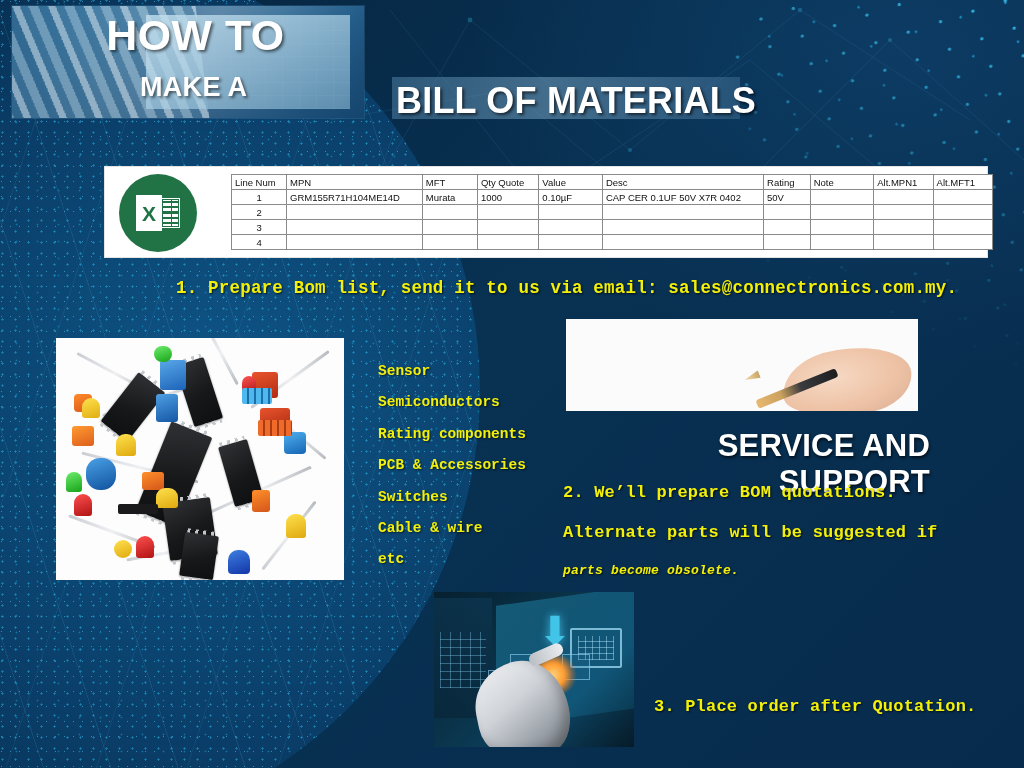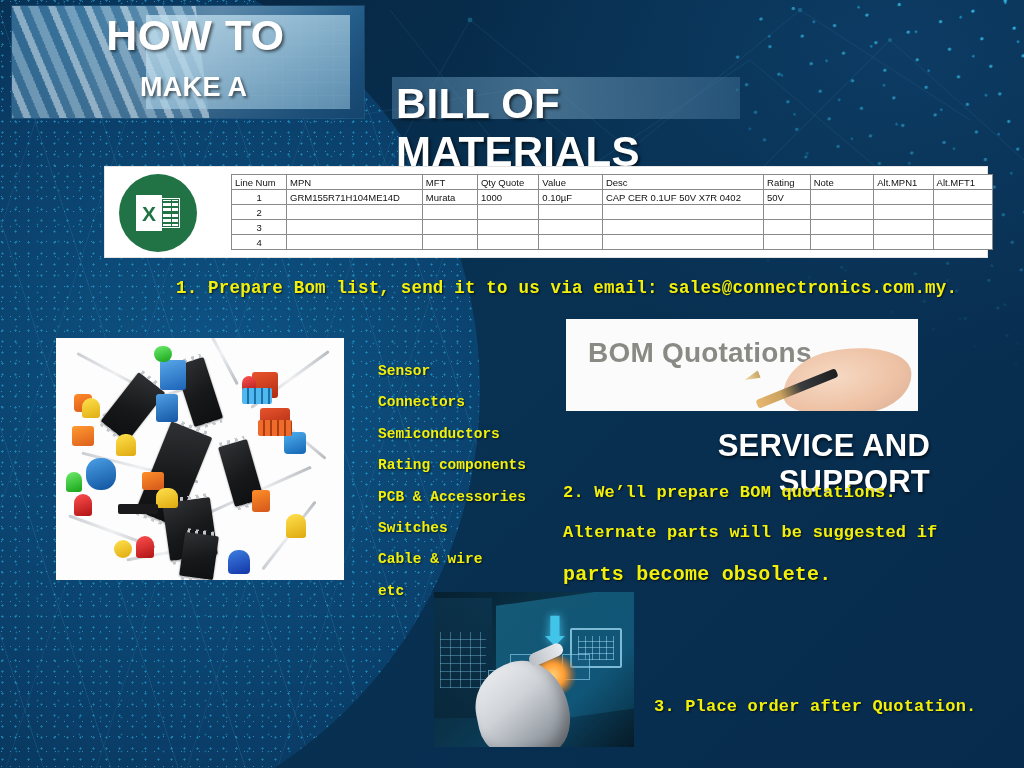--- a/index.html
+++ b/index.html
@@ -140,21 +140,21 @@
     color: #ffffff;
     text-shadow: 2px 2px 3px rgba(0,0,0,.55);
   }
   .bom-title-plate {
     position: absolute; left: 392px; top: 77px; width: 348px; height: 42px;
     background: linear-gradient(90deg, rgba(86,134,170,.55), rgba(128,172,200,.55) 45%, rgba(70,116,154,.5));
     opacity: .9;
   }
   .bom-title {
     position: absolute; left: 396px; top: 80px;
-    font-size: 42px; font-weight: 700; letter-spacing: .2px;
+    font-size: 36px; font-weight: 700; letter-spacing: .2px;
     color: #ffffff;
     text-shadow: 2px 2px 3px rgba(0,0,0,.6);
   }
 
   
   #sheet-block {
     position: absolute; left: 104px; top: 166px;
     width: 884px; height: 92px;
     background: #ffffff;
     border: 1px solid #e4e4e4;
@@ -227,21 +227,21 @@
     color: #f2f00a;
     font-family: "Liberation Mono", "DejaVu Sans Mono", monospace;
     font-weight: 700;
     letter-spacing: .2px;
     text-shadow: 1px 1px 2px rgba(0,0,0,.7);
     white-space: nowrap;
   }
   #step1 { left: 176px; top: 278px; font-size: 17.5px; }
   #step2-l1 { left: 563px; top: 483px; font-size: 17px; }
   #step2-l2 { left: 563px; top: 523px; font-size: 17px; }
-  #step2-l3 { left: 563px; top: 563px; font-size: 20px; }
+  #step2-l3 { left: 563px; top: 563px; font-size: 13px; font-style: italic; }
   #step3 { left: 654px; top: 697px; font-size: 17px; }
 
   
   #category-list {
     position: absolute; left: 362px; top: 340px;
     width: 196px;
   }
   #category-list li {
     list-style: none;
     color: #f2f00a;
@@ -554,31 +554,29 @@
     <div class="cmp" style="left:80px;  top:198px; width:18px; height:22px; border-radius:9px 9px 3px 3px; background:linear-gradient(160deg,#ff4f4f,#b01414);"></div>
     <div class="cmp" style="left:186px; top:38px;  width:14px; height:18px; border-radius:7px 7px 3px 3px; background:linear-gradient(160deg,#ff5555,#a91212);"></div>
 
     <div class="cmp" style="left:186px; top:50px; width:30px; height:16px; border-radius:2px; background:repeating-linear-gradient(90deg,#4fb8ee 0 5px,#1b6fa8 5px 7px);"></div>
     <div class="cmp" style="left:202px; top:82px; width:34px; height:16px; border-radius:2px; background:repeating-linear-gradient(90deg,#f06a2c 0 5px,#a93d12 5px 7px);"></div>
     <div class="cmp" style="left:62px;  top:166px; width:40px; height:10px; border-radius:2px; background:#1a1a1c;"></div>
   </div>
 
   <ul id="category-list">
     <li>Sensor</li>
-    <li>Connectors</li>
     <li>Semiconductors</li>
     <li>Rating components</li>
     <li>PCB &amp; Accessories</li>
     <li>Switches</li>
     <li>Cable &amp; wire</li>
     <li>etc</li>
   </ul>
 
   <div id="quote-banner">
-    <div class="quote-title">BOM Quotations</div>
     <div class="hand"></div>
     <div class="pen"></div>
     <div class="pen-tip"></div>
   </div>
   <div class="service-support">SERVICE AND SUPPORT</div>
 
   <div class="step-text" id="step2-l1">2. We’ll prepare BOM quotations.</div>
   <div class="step-text" id="step2-l2">Alternate parts will be suggested if</div>
   <div class="step-text" id="step2-l3">parts become obsolete.</div>
 

